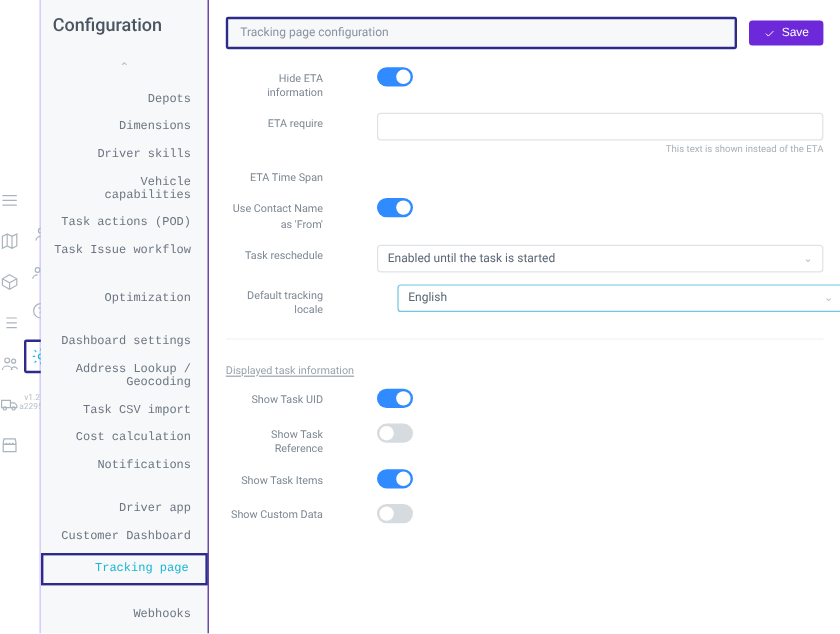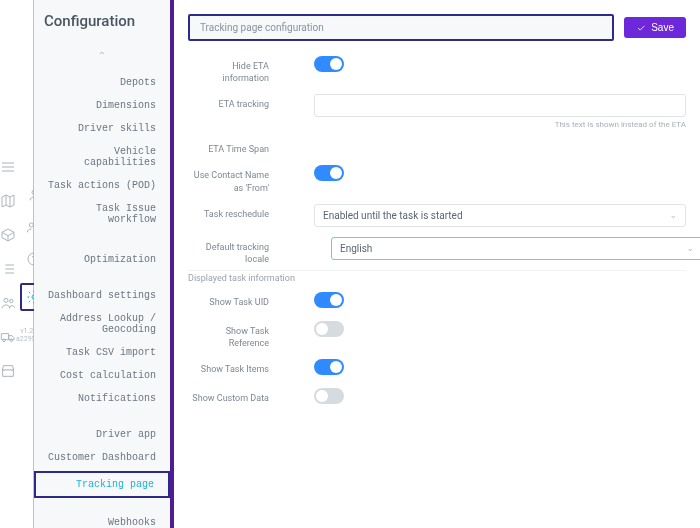--- a/index.html
+++ b/index.html
@@ -6,21 +6,21 @@
 body { font-family: -apple-system, BlinkMacSystemFont, "Segoe UI", Roboto, sans-serif; font-size: 11px; color: #5a6673; background: #fff; width: 700px; height: 528px; overflow: hidden; }
 .app { display: flex; height: 528px; }
 .rail { width: 34px; background: #fff; border-right: 1px solid #c4b5fd; display: flex; flex-direction: row; align-items: center; padding-top: 10px; }
 .rail-top { flex: 1; display: flex; flex-direction: column; gap: 18px; align-items: center; }
 .rail-bottom { display: flex; flex-direction: column; gap: 16px; align-items: center; padding-bottom: 8px; }
 .rail-icon { width: 16px; height: 16px; color: #aab4bd; display: flex; align-items: center; justify-content: center; }
 .rail-icon svg { width: 16px; height: 16px; stroke: currentColor; fill: none; stroke-width: 1.5; }
 .rail-gear-box { border: 2px solid #2e2a8a; padding: 4px; border-radius: 2px; }
 .rail-gear-box .rail-icon { color: #18b5d6; }
 .rail-ver { font-size: 7px; color: #b8c0c7; text-align: center; line-height: 1.2; }
-.sidebar { width: 140px; background: #f7f8f9; border-right: 4px solid #4c1d95; display: flex; flex-direction: column; }
+.sidebar { width: 140px; background: #f7f8f9; border-right: 1px solid #4c1d95; display: flex; flex-direction: column; }
 .page-title { font-size: 15px; font-weight: 500; color: #4a5562; padding: 12px 10px 16px 10px; }
 .sb-body { flex: 1; overflow-y: auto; }
 .sb-collapse { text-align: center; padding: 4px 0 10px; color: #b8c0c7; font-size: 10px; }
 .sb-item { text-align: right; padding: 6px 14px 6px 8px; font-size: 10px; color: #6b7682; cursor: pointer; font-family: Liberation Mono, monospace; }
 .sb-item.section { font-weight: 500; color: #6b7682; padding-top: 10px; padding-bottom: 6px; }
 .sb-item.active { color: #18b5d6; font-weight: 500; border: 2px solid #2e2a8a; border-left-width: 2px; margin: 2px 0; }
 .sb-div { height: 1px; margin: 6px 10px; }
 .main { flex: 1; padding: 14px 14px 0 14px; overflow-y: auto; }
 .section-head { display: flex; align-items: center; gap: 10px; margin-bottom: 10px; }
 .section-title-box { border: 2px solid #2e2a8a; padding: 6px 10px; background: #f7f8f9; border-radius: 2px; flex: 1; font-size: 10px; color: #8a93a0; }
@@ -33,21 +33,21 @@
 .toggle.on { background: #2f8bff; }
 .toggle-knob { position: absolute; width: 12px; height: 12px; background: #fff; border-radius: 50%; top: 2px; left: 2px; transition: left .15s; }
 .toggle.on .toggle-knob { left: 16px; }
 .text-input { width: 100%; max-width: 380px; border: 1px solid #dfe3e8; border-radius: 3px; padding: 5px 8px; font-size: 10px; background: #fff; }
 .small-input { width: 60px; }
 .hint { font-size: 8px; color: #a8b0b8; text-align: right; max-width: 380px; padding-top: 3px; }
 .inline-hint { font-size: 9px; color: #a8b0b8; padding-left: 8px; }
 .select { width: 100%; max-width: 380px; border: 1px solid #dfe3e8; border-radius: 3px; padding: 5px 8px; font-size: 10px; background: #fff; display: flex; justify-content: space-between; align-items: flex-start; color: #5a6673; cursor: pointer; }
 .select.hl { border-color: #6fc7e0; margin-left: 17px; }
 .select .chev { color: #b8c0c7; font-size: 9px; }
-.subhead { font-size: 9px; color: #9aa3ac; padding: 2px 0 4px; border-top: 1px solid #f0f2f4; margin-top: 0; }
+.subhead { font-size: 9px; color: #9aa3ac; padding: 22px 0 4px; border-top: 1px solid #f0f2f4; margin-top: 12px; text-decoration: underline; }
 .main::-webkit-scrollbar, .sb-body::-webkit-scrollbar { width: 5px; }
 .main::-webkit-scrollbar-thumb, .sb-body::-webkit-scrollbar-thumb { background: #d6dbe0; border-radius: 3px; }
 </style>
 </head>
 <body>
 
 <div class="app">
   <div class="rail">
     <div class="rail-top">
       <div class="rail-icon">
@@ -159,21 +159,21 @@
         <span>Save</span>
       </button>
     </div>
 
     <div class="form-row">
       <div class="form-label">Hide ETA information</div>
       <div class="form-ctrl"><div class="toggle on"><div class="toggle-knob"></div></div></div>
     </div>
 
     <div class="form-row">
-      <div class="form-label">ETA tracking</div>
+      <div class="form-label">ETA require</div>
       <div class="form-ctrl">
         <input class="text-input" style="">
         <div class="hint">This text is shown instead of the ETA</div>
       </div>
     </div>
 
     <div class="form-row">
       <div class="form-label">ETA Time Span</div>
     </div>
 

